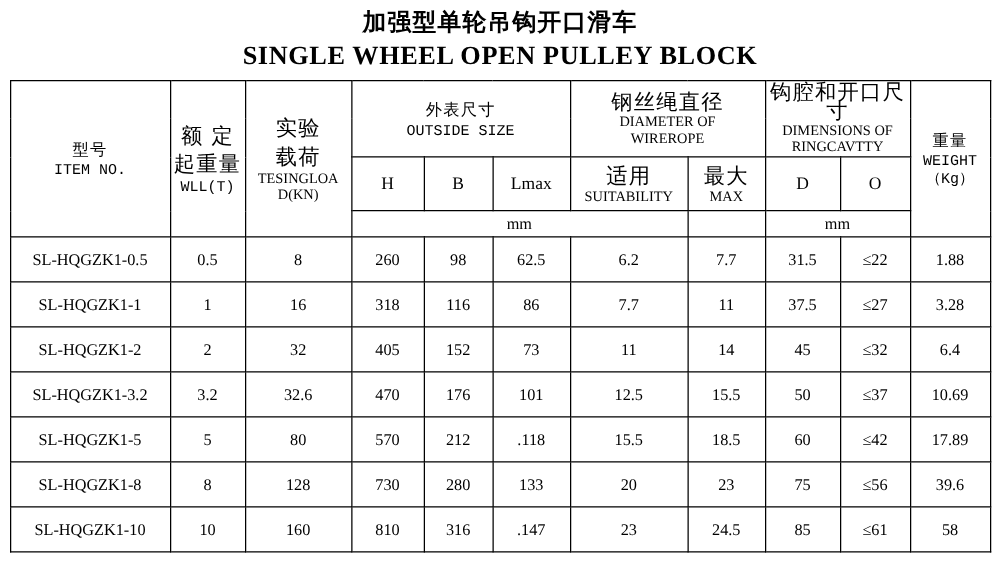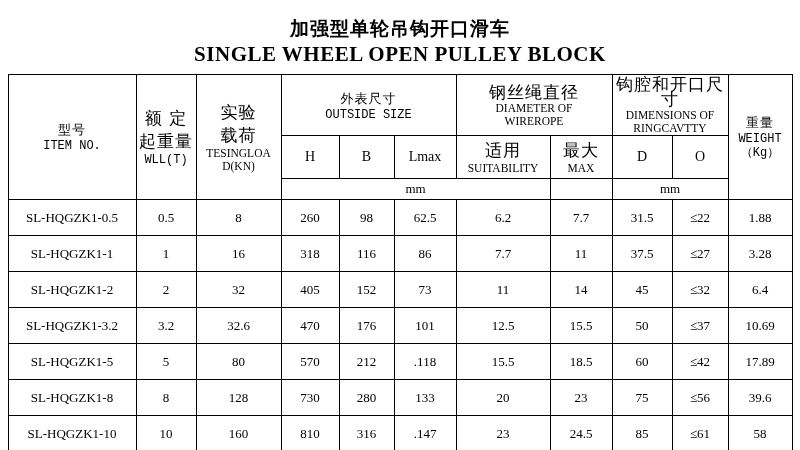--- a/index.html
+++ b/index.html
@@ -15,21 +15,21 @@
     overflow: hidden;
   }
   .page {
     width: 800px;
     height: 450px;
     box-sizing: border-box;
     position: relative;
   }
   .title-block {
     text-align: center;
-    padding-top: 16px;
+    padding-top: 6px;
   }
   .title-cn {
     font-family: "DejaVu Sans", sans-serif;
     font-weight: bold;
     font-size: 19px;
     letter-spacing: 1px;
     line-height: 24px;
   }
   .title-en {
     font-family: "Liberation Serif", serif;

